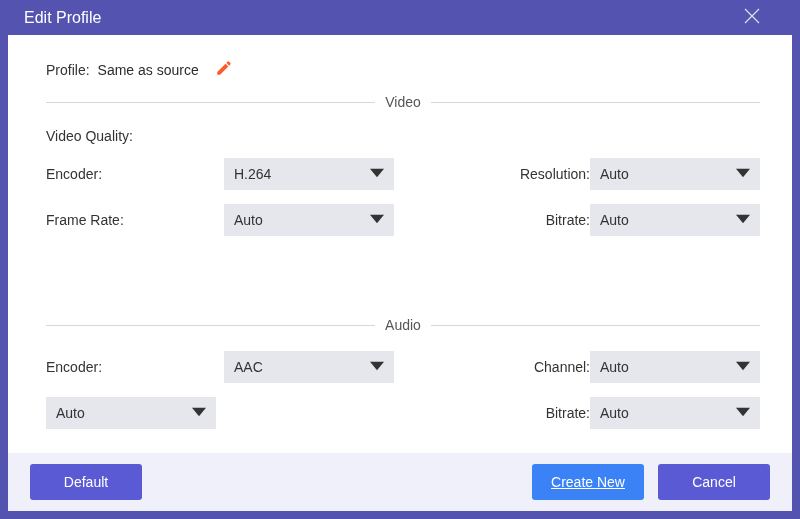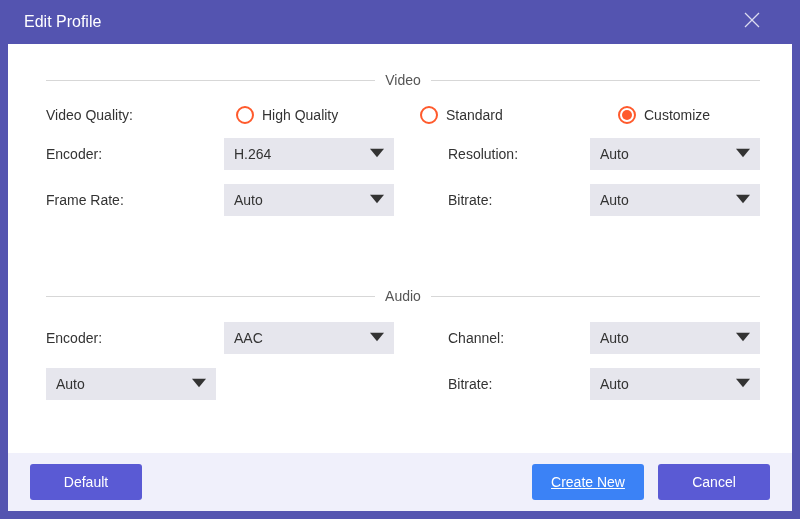--- a/index.html
+++ b/index.html
@@ -33,21 +33,21 @@
   }
   .profile-row {
     display: flex; align-items: center; gap: 6px;
     margin-bottom: 14px;
   }
   .profile-row .val { margin-left: 2px; margin-right: 10px; color: #2c2c2c; }
   .pencil svg { width: 18px; height: 18px; fill: #ff5a2c; }
   .section-divider {
     display: flex; align-items: center;
     color: #555; font-size: 14px;
-    margin: 4px 0 18px 0;
+    margin: 13px 0 18px 0;
   }
   .section-divider .line { flex: 1; height: 1px; background: #d7d7d7; }
   .section-divider .label { padding: 0 10px; }
   .row { display: flex; align-items: center; margin-bottom: 14px; gap: 12px; }
   .label-col { width: 178px; color: #333; }
   .radios { display: flex; align-items: center; }
   .radio {
     display: flex; align-items: center; gap: 8px;
     cursor: pointer;
   }
@@ -67,21 +67,21 @@
     padding: 0 10px;
     color: #333;
     cursor: pointer;
     text-align: right;
   }
   .select .chev svg { width: 14px; height: 14px; fill: #333; }
   .two-col { display: flex; }
   .two-col .left, .two-col .right { display: flex; align-items: center; }
   .two-col .left { width: 398px; }
   .two-col .right { }
-  .two-col .right .label-col { width: 142px; }
+  .two-col .right .label-col { width: 142px; text-align: right; }
   .audio-gap { height: 54px; }
   .footer {
     height: 58px;
     background: #f0f0fb;
     display: flex; align-items: center;
     padding: 0 22px;
   }
   .btn {
     height: 36px; min-width: 112px;
     border: none; border-radius: 3px;
@@ -104,47 +104,38 @@
       <svg viewBox="0 0 20 20">
           <line x1="3" y1="3" x2="17" y2="17"></line>
           <line x1="17" y1="3" x2="3" y2="17"></line>
         </svg>
     </span>
   </div>
 
   <div class="body">
     <div class="content">
 
+      <div class="profile-row">
+        <span>Profile:</span>
+        <span class="val">Same as source</span>
+        <span class="pencil">
+          <svg viewBox="0 0 24 24">
+              <path d="M3 17.25V21h3.75L17.81 9.94l-3.75-3.75L3 17.25zM20.71 7.04a1 1 0 0 0 0-1.41l-2.34-2.34a1 1 0 0 0-1.41 0l-1.83 1.83 3.75 3.75 1.83-1.83z"></path>
+            </svg>
+        </span>
+      </div>
 
       <div class="section-divider">
         <span class="line"></span>
         <span class="label">Video</span>
         <span class="line"></span>
       </div>
 
       <div class="row">
         <span class="label-col">Video Quality:</span>
-        <div class="radios">
-          <div class="spacer-radio1">
-            <span class="radio">
-              <span class="radio-circle"></span>
-              <span>High Quality</span>
-            </span>
-          </div>
-          <div class="spacer-radio2">
-            <span class="radio">
-              <span class="radio-circle"></span>
-              <span>Standard</span>
-            </span>
-          </div>
-          <span class="radio selected">
-            <span class="radio-circle"></span>
-            <span>Customize</span>
-          </span>
-        </div>
       </div>
 
       <div class="two-col row">
         <div class="left">
           <span class="label-col">Encoder:</span>
           <div class="select">
             <span>H.264</span>
             <span class="chev"><svg viewBox="0 0 10 10">
                   <path d="M0 2 L5 8 L10 2 Z"></path>
                 </svg></span>

